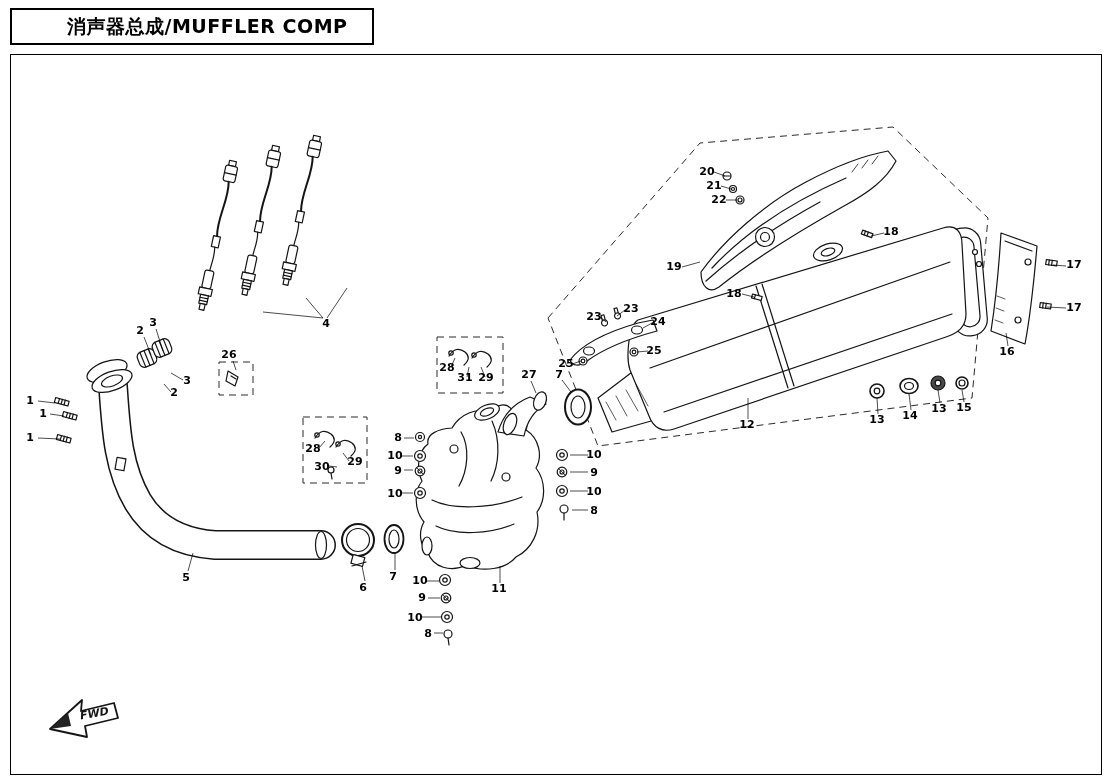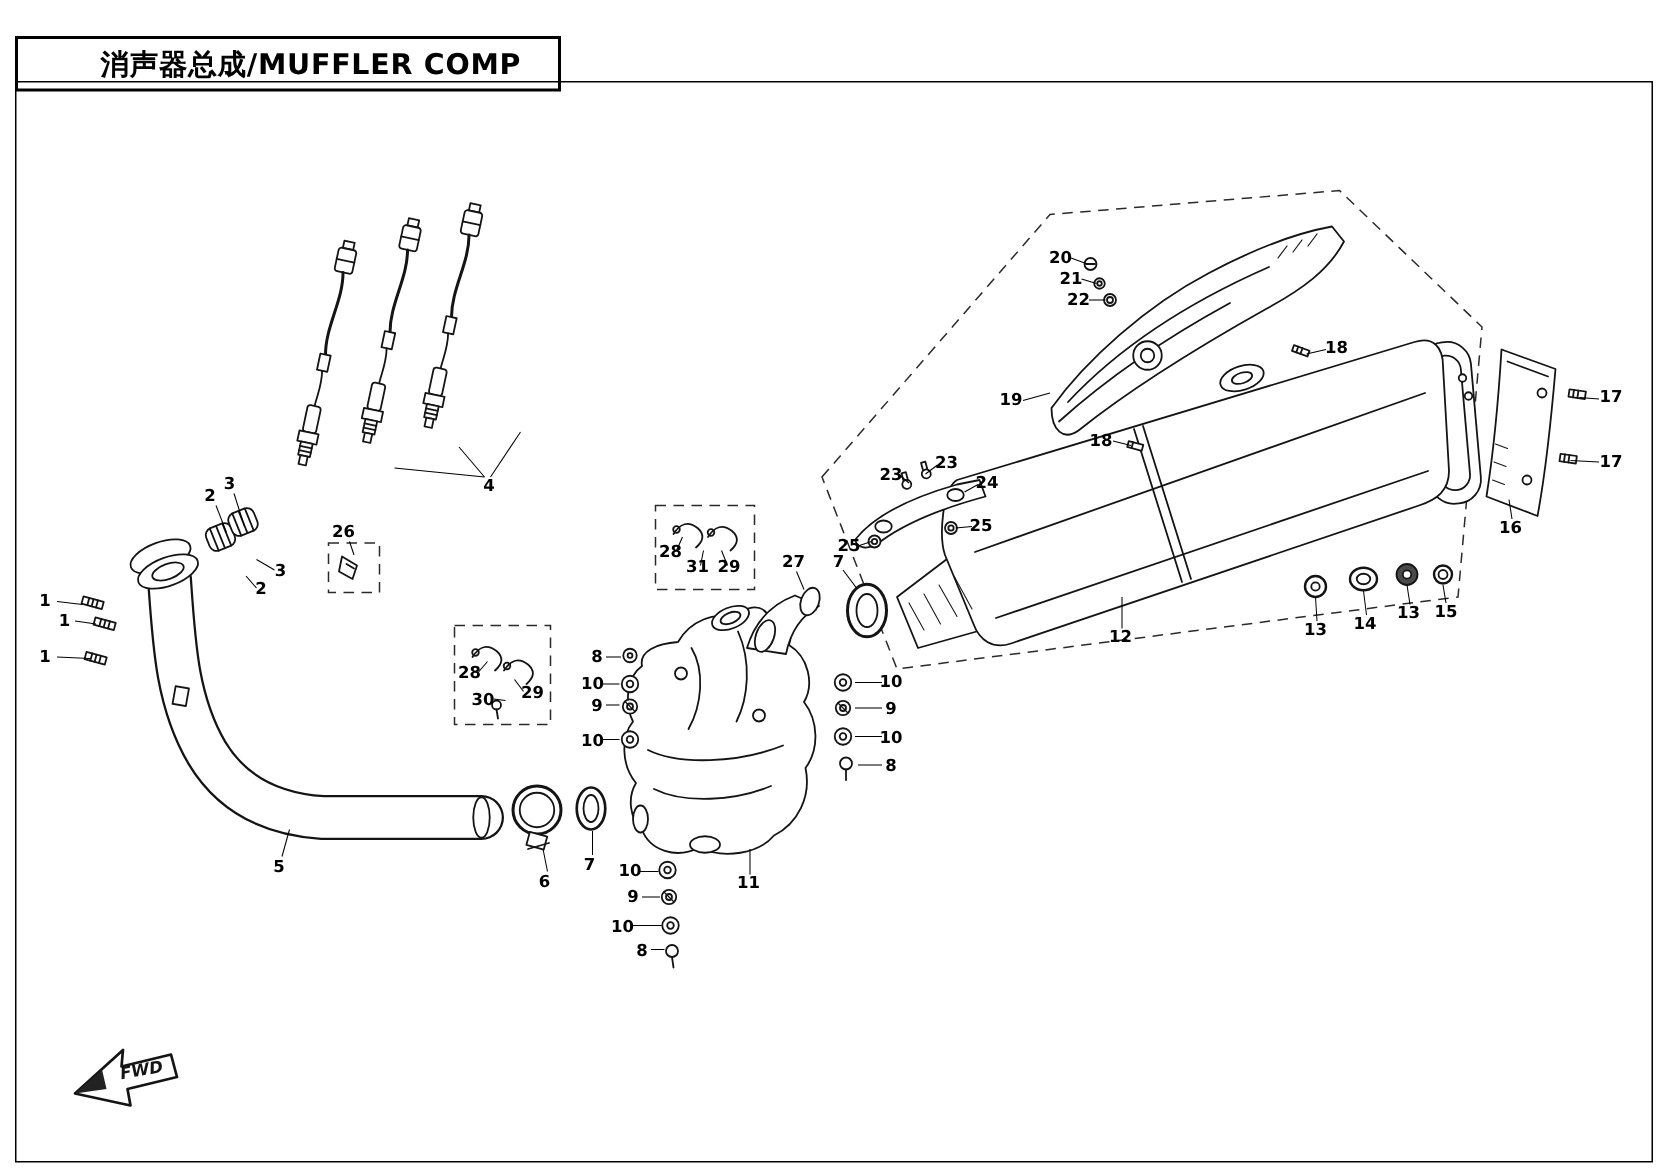--- a/index.html
+++ b/index.html
@@ -1,20 +1,20 @@
 <!DOCTYPE html>
 <html><head>
 <meta charset="utf-8">
 <style>
   html,body{margin:0;padding:0;background:#fff;}
   .page{position:relative;width:1113px;height:784px;background:#fff;overflow:hidden;
         font-family:"DejaVu Sans","Liberation Sans",sans-serif;}
   .title-box{position:absolute;left:10px;top:8px;width:364px;height:37px;
         border:2px solid #000;box-sizing:border-box;display:flex;align-items:center;
-        padding-left:55px;font-size:19px;font-weight:bold;letter-spacing:.5px;color:#000;margin-top:16px;}
+        padding-left:55px;font-size:19px;font-weight:bold;letter-spacing:.5px;color:#000;}
   .main-box{position:absolute;left:10px;top:54px;width:1092px;height:721px;
         border:1.5px solid #000;box-sizing:border-box;}
   svg.drawing{position:absolute;left:0;top:0;}
   .callout{font-family:"DejaVu Sans","Liberation Sans",sans-serif;font-size:11px;font-weight:600;
         fill:#000;text-anchor:middle;stroke:none;}
   .lead{stroke:#000;stroke-width:.7;}
 </style>
 </head>
 <body>
 

